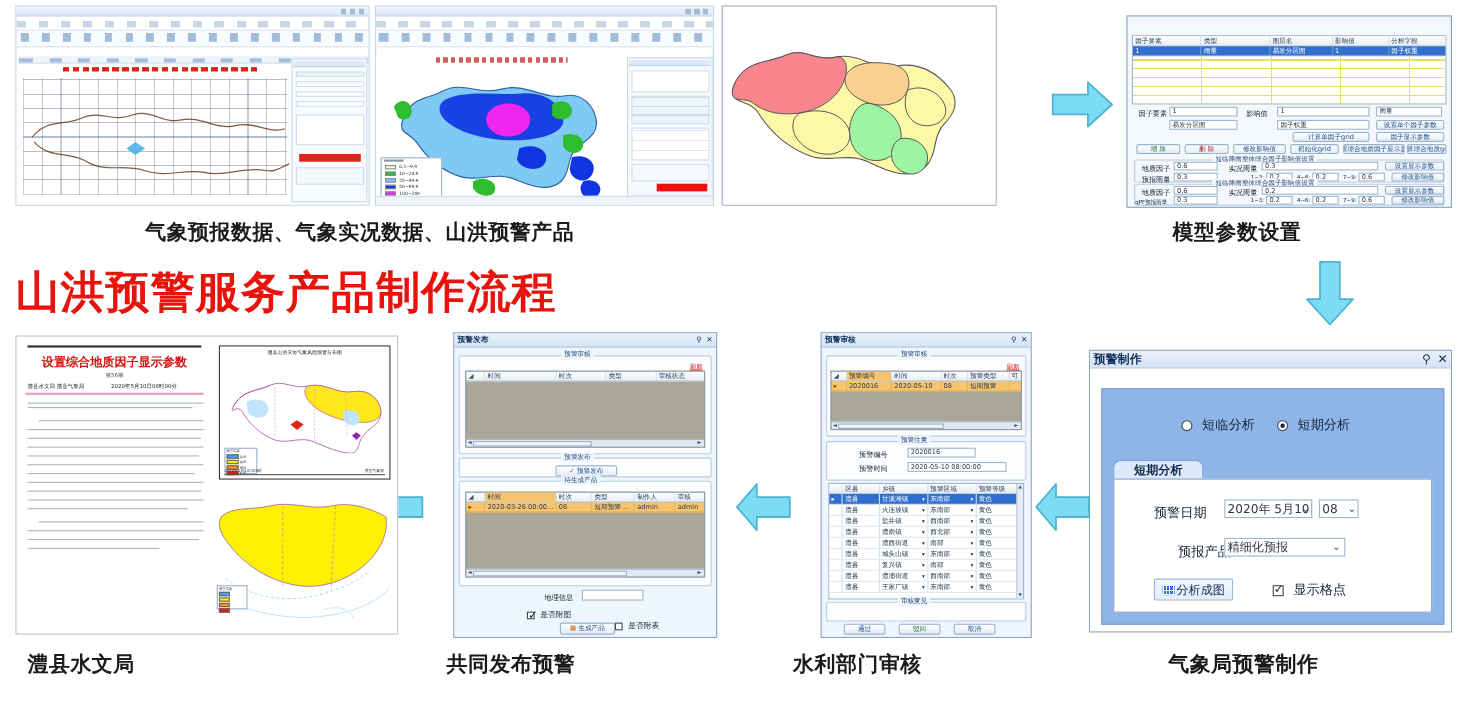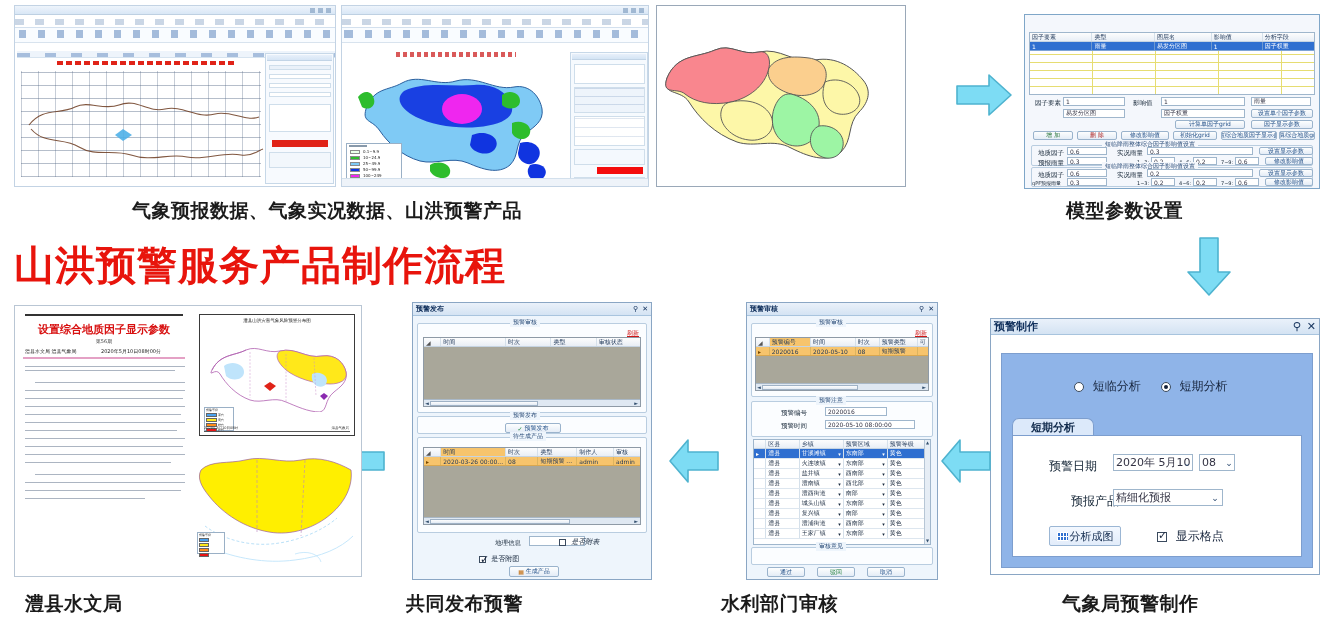--- a/index.html
+++ b/index.html
@@ -609,21 +609,21 @@
     </div>
   </div>
 
   <div class="lab" style="left:82px; top:236px;">地理信息</div>
   <div class="inp" style="left:116px; top:233px; width:56px; height:10px;"></div>
 
   <div class="abs" style="left:66px; top:251px; font-size:7px; color:#1a2a3f;">
     <span class="chk on" style="width:7px;height:7px;"></span>
     <span style="margin-left:3px;">是否附图</span>
   </div>
-  <div class="abs" style="left:146px; top:234px; font-size:7px; color:#1a2a3f;font-style:italic;">
+  <div class="abs" style="left:146px; top:261px; font-size:7px; color:#1a2a3f;">
     <span class="chk" style="width:7px;height:7px;"></span>
     <span style="margin-left:3px;">是否附表</span>
   </div>
   <div class="btn" style="left:96px; top:263px; width:50px; height:11px; color:#1f4d86;">
     <span style="color:#c26a0a;">▦</span>
     <span>生成产品</span>
   </div>
 </div>
 
 <div class="arrow" style="left:334px; top:437px;">

